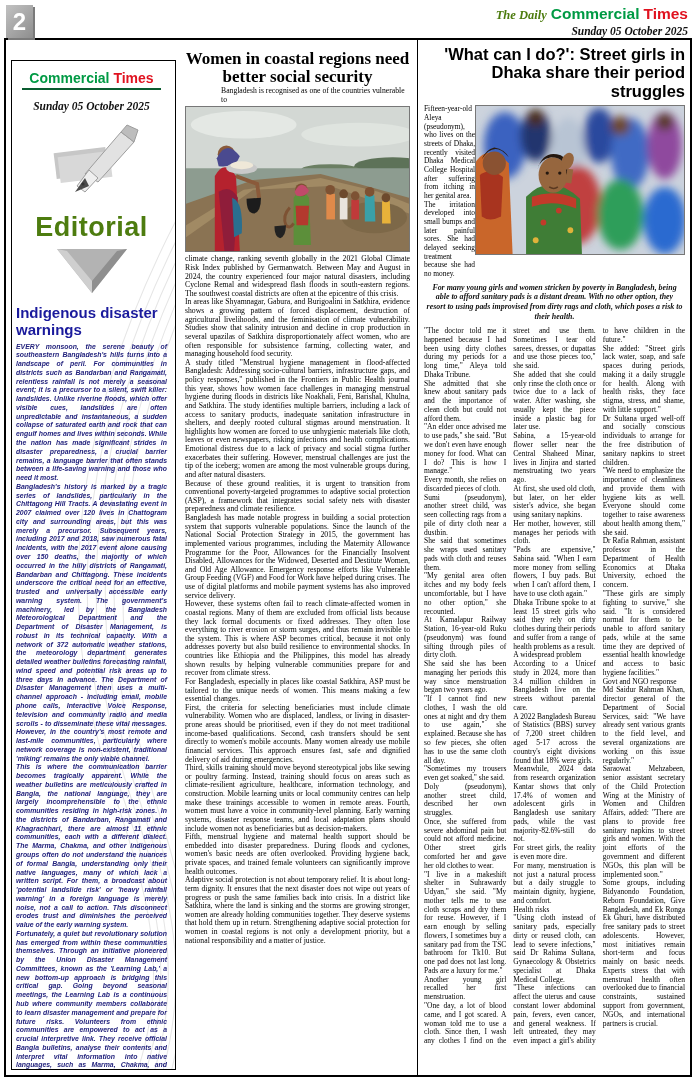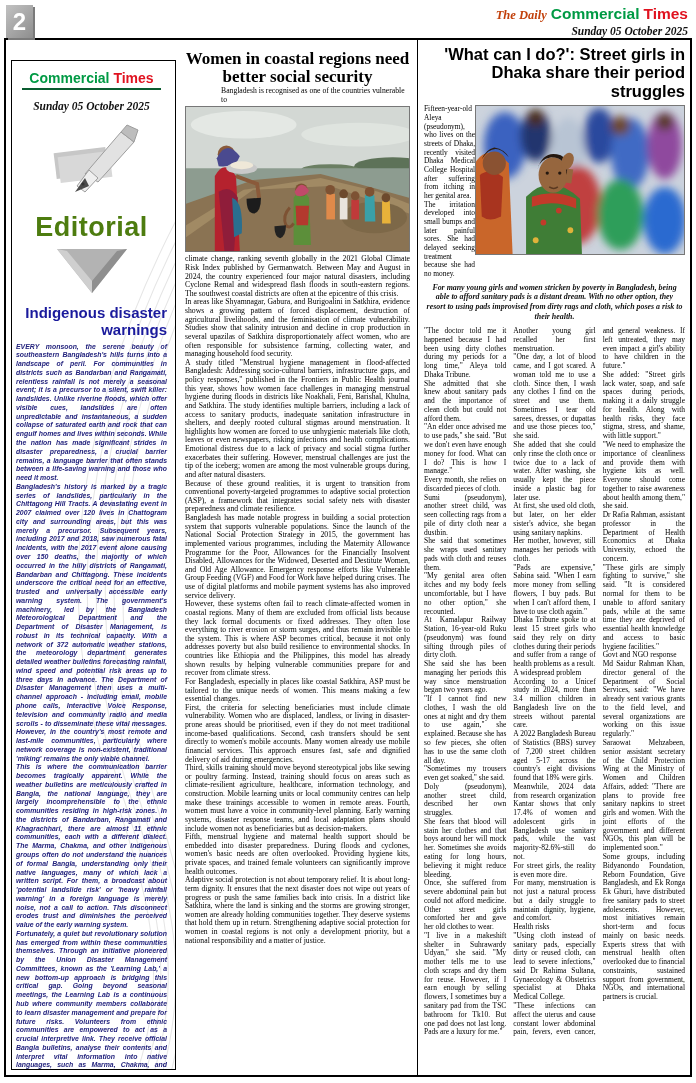--- a/index.html
+++ b/index.html
@@ -17,21 +17,21 @@
     padding: 5px 8px 0 6px; height: 38px;
   }
   .page-number {
     width: 27px; height: 33px;
     background: linear-gradient(135deg,#c2c2c2,#8e8e8e);
     box-shadow: 2px 2px 0 #7a7a7a;
     color: #fff; font: bold 24px/33px "Liberation Sans", sans-serif;
     text-align: center;
   }
   .masthead { text-align: right; line-height: 1.05; }
-  .md-daily  { color: #c2410c; font: bold italic 12.5px "Liberation Serif", serif; }
+  .md-daily  { color: #4d7c0f; font: bold italic 12.5px "Liberation Serif", serif; }
   .md-comm   { color: #009a44; font: bold 15.5px "Liberation Sans", sans-serif; }
   .md-times  { color: #e0121f; font: bold 15.5px "Liberation Sans", sans-serif; }
   .md-date   { color: #111; font: bold italic 11.5px "Liberation Serif", serif; margin-top: 2px; }
   
   .content {
     margin: 0 4px; height: 1039px;
     border: 2px solid #000;
     display: flex;
     background: #fff;
   }
@@ -50,21 +50,21 @@
   .sb-rule { border-bottom: 2px solid #0a5c30; margin: 2px 6px 10px 6px; }
   .sb-date { text-align:center; font: bold italic 11.5px "Liberation Serif", serif; color:#111; margin-bottom: 4px; }
   .sb-pen { text-align:center; margin: 2px 0 4px; }
   .sb-editorial {
     text-align:center; color:#4d7c0f;
     font: bold 27px "Liberation Sans", sans-serif; letter-spacing: .5px;
     margin: 0 0 4px;
   }
   .sb-arrow { text-align:center; margin: 0 0 6px; }
   .sb-title {
-    text-align:right; color:#1a1a9c;
+    text-align:left; color:#1a1a9c;
     font: bold 15px/1.12 "Liberation Sans", sans-serif;
     margin: 0 0 4px;
   }
   .sb-body p {
     font: bold italic 6.9px/1.27 "Liberation Sans", sans-serif;
     color: #23237d; text-align: justify;
   }
   
   .middle { width: 238px; padding: 5px 7px 0 6px; }
   .m-title { font: bold 17px/1.07 "Liberation Serif", serif; text-align:center; margin: 5px 0 1px; }
@@ -206,21 +206,21 @@
       <div class="m-body">
           <p>climate change, ranking seventh globally in the 2021 Global Climate Risk Index published by Germanwatch. Between May and August in 2024, the country experienced four major natural disasters, including Cyclone Remal and widespread flash floods in south-eastern regions. The southwest coastal districts are often at the epicentre of this crisis.</p>
           <p>In areas like Shyamnagar, Gabura, and Burigoalini in Satkhira, evidence shows a growing pattern of forced displacement, destruction of agricultural livelihoods, and the feminisation of climate vulnerability. Studies show that salinity intrusion and decline in crop production in several upazilas of Satkhira disproportionately affect women, who are often responsible for subsistence farming, collecting water, and managing household food security.</p>
           <p>A study titled "Menstrual hygiene management in flood-affected Bangladesh: Addressing socio-cultural barriers, infrastructure gaps, and policy responses," published in the Frontiers in Public Health journal this year, shows how women face challenges in managing menstrual hygiene during floods in districts like Noakhali, Feni, Barishal, Khulna, and Satkhira. The study identifies multiple barriers, including a lack of access to sanitary products, inadequate sanitation infrastructure in shelters, and deeply rooted cultural stigmas around menstruation. It highlights how women are forced to use unhygienic materials like cloth, leaves or even newspapers, risking infections and health complications. Emotional distress due to a lack of privacy and social stigma further exacerbates their suffering. However, menstrual challenges are just the tip of the iceberg; women are among the most vulnerable groups during, and after natural disasters.</p>
           <p>Because of these ground realities, it is urgent to transition from conventional poverty-targeted programmes to adaptive social protection (ASP), a framework that integrates social safety nets with disaster preparedness and climate resilience.</p>
           <p>Bangladesh has made notable progress in building a social protection system that supports vulnerable populations. Since the launch of the National Social Protection Strategy in 2015, the government has implemented various programmes, including the Maternity Allowance Programme for the Poor, Allowances for the Financially Insolvent Disabled, Allowances for the Widowed, Deserted and Destitute Women, and Old Age Allowance. Emergency response efforts like Vulnerable Group Feeding (VGF) and Food for Work have helped during crises. The use of digital platforms and mobile payment systems has also improved service delivery.</p>
           <p>However, these systems often fail to reach climate-affected women in coastal regions. Many of them are excluded from official lists because they lack formal documents or fixed addresses. They often lose everything to river erosion or storm surges, and thus remain invisible to the system. This is where ASP becomes critical, because it not only addresses poverty but also build resilience to environmental shocks. In countries like Ethiopia and the Philippines, this model has already shown results by helping vulnerable communities prepare for and recover from climate stress.</p>
           <p>For Bangladesh, especially in places like coastal Satkhira, ASP must be tailored to the unique needs of women. This means making a few essential changes.</p>
           <p>First, the criteria for selecting beneficiaries must include climate vulnerability. Women who are displaced, landless, or living in disaster-prone areas should be prioritised, even if they do not meet traditional income-based qualifications. Second, cash transfers should be sent directly to women's mobile accounts. Many women already use mobile financial services. This approach ensures fast, safe and dignified delivery of aid during emergencies.</p>
           <p>Third, skills training should move beyond stereotypical jobs like sewing or poultry farming. Instead, training should focus on areas such as climate-resilient agriculture, healthcare, information technology, and construction. Mobile learning units or local community centres can help make these trainings accessible to women in remote areas. Fourth, women must have a voice in community-level planning. Early warning systems, disaster response teams, and local adaptation plans should include women not as beneficiaries but as decision-makers.</p>
-          <p>Fifth, menstrual hygiene and maternal health support should be embedded into disaster preparedness. During floods and cyclones, women's basic needs are often overlooked. Providing hygiene kits, private spaces, and trained female volunteers can significantly improve health outcomes.</p>
+          <p>Fifth, menstrual hygiene and maternal health support should be embedded into disaster preparedness. During floods and cyclones, women's basic needs are often overlooked. Providing hygiene back, private spaces, and trained female volunteers can significantly improve health outcomes.</p>
           <p>Adaptive social protection is not about temporary relief. It is about long-term dignity. It ensures that the next disaster does not wipe out years of progress or push the same families back into crisis. In a district like Satkhira, where the land is sinking and the storms are growing stronger, women are already holding communities together. They deserve systems that hold them up in return. Strengthening adaptive social protection for women in coastal regions is not only a development priority, but a national responsibility and a matter of justice.</p>
         </div>
     </section>
 
     <section class="right">
       <h1 class="r-title">'What can I do?': Street girls in Dhaka share their period struggles</h1>
       <div class="r-top">
         <div class="r-intro">
             <p>Fifteen-year-old Aleya (pseudonym), who lives on the streets of Dhaka, recently visited Dhaka Medical College Hospital after suffering from itching in her genital area.</p>
             <p>The irritation developed into small bumps and later painful sores. She had delayed seeking treatment because she had no money.</p>
@@ -276,40 +276,41 @@
           <p>"An elder once advised me to use pads," she said. "But we don't even have enough money for food. What can I do? This is how I manage."</p>
           <p>Every month, she relies on discarded pieces of cloth.</p>
           <p>Sumi (pseudonym), another street child, was seen collecting rags from a pile of dirty cloth near a dustbin.</p>
           <p>She said that sometimes she wraps used sanitary pads with cloth and reuses them.</p>
           <p>"My genital area often itches and my body feels uncomfortable, but I have no other option," she recounted.</p>
           <p>At Kamalapur Railway Station, 16-year-old Ruku (pseudonym) was found sifting through piles of dirty cloth.</p>
           <p>She said she has been managing her periods this way since menstruation began two years ago.</p>
           <p>"If I cannot find new clothes, I wash the old ones at night and dry them to use again," she explained. Because she has so few pieces, she often has to use the same cloth all day.</p>
           <p>"Sometimes my trousers even get soaked," she said.</p>
           <p>Doly (pseudonym), another street child, described her own struggles.</p>
-          <p>She fears that blood will stain her clothes and that boys around her will mock her. Sometimes she avoids eating for long hours, believing it might reduce bleeding.</p>
           <p>Once, she suffered from severe abdominal pain but could not afford medicine. Other street girls comforted her and gave her old clothes to wear.</p>
           <p>"I live in a makeshift shelter in Suhrawardy Udyan," she said. "My mother tells me to use cloth scraps and dry them for reuse. However, if I earn enough by selling flowers, I sometimes buy a sanitary pad from the TSC bathroom for Tk10. But one pad does not last long. Pads are a luxury for me."</p>
           <p>Another young girl recalled her first menstruation.</p>
           <p>"One day, a lot of blood came, and I got scared. A woman told me to use a cloth. Since then, I wash any clothes I find on the street and use them. Sometimes I tear old sarees, dresses, or dupattas and use those pieces too," she said.</p>
           <p>She added that she could only rinse the cloth once or twice due to a lack of water. After washing, she usually kept the piece inside a plastic bag for later use.</p>
+          <p>Sabina, a 15-year-old flower seller near the Central Shaheed Minar, lives in Jinjira and started menstruating two years ago.</p>
           <p>At first, she used old cloth, but later, on her elder sister's advice, she began using sanitary napkins.</p>
           <p>Her mother, however, still manages her periods with cloth.</p>
           <p>"Pads are expensive," Sabina said. "When I earn more money from selling flowers, I buy pads. But when I can't afford them, I have to use cloth again."</p>
           <p>Dhaka Tribune spoke to at least 15 street girls who said they rely on dirty clothes during their periods and suffer from a range of health problems as a result.</p>
           <p>A widespread problem</p>
           <p>According to a Unicef study in 2024, more than 3.4 million children in Bangladesh live on the streets without parental care.</p>
           <p>A 2022 Bangladesh Bureau of Statistics (BBS) survey of 7,200 street children aged 5-17 across the country's eight divisions found that 18% were girls.</p>
           <p>Meanwhile, 2024 data from research organization Kantar shows that only 17.4% of women and adolescent girls in Bangladesh use sanitary pads, while the vast majority-82.6%-still do not.</p>
           <p>For street girls, the reality is even more dire.</p>
           <p>For many, menstruation is not just a natural process but a daily struggle to maintain dignity, hygiene, and comfort.</p>
           <p>Health risks</p>
           <p>"Using cloth instead of sanitary pads, especially dirty or reused cloth, can lead to severe infections," said Dr Rahima Sultana, Gynaecology &amp; Obstetrics specialist at Dhaka Medical College.</p>
           <p>"These infections can affect the uterus and cause constant lower abdominal pain, fevers, even cancer, and general weakness. If left untreated, they may even impact a girl's ability to have children in the future."</p>
           <p>She added: "Street girls lack water, soap, and safe spaces during periods, making it a daily struggle for health. Along with health risks, they face stigma, stress, and shame, with little support."</p>
+          <p>Dr Sultana urged well-off and socially conscious individuals to arrange for the free distribution of sanitary napkins to street children.</p>
           <p>"We need to emphasize the importance of cleanliness and provide them with hygiene kits as well. Everyone should come together to raise awareness about health among them," she said.</p>
           <p>Dr Rafia Rahman, assistant professor in the Department of Health Economics at Dhaka University, echoed the concern.</p>
           <p>"These girls are simply fighting to survive," she said. "It is considered normal for them to be unable to afford sanitary pads, while at the same time they are deprived of essential health knowledge and access to basic hygiene facilities."</p>
           <p>Govt and NGO response</p>
           <p>Md Saidur Rahman Khan, director general of the Department of Social Services, said: "We have already sent various grants to the field level, and several organizations are working on this issue regularly."</p>
           <p>Saraowat Mehzabeen, senior assistant secretary of the Child Protection Wing at the Ministry of Women and Children Affairs, added: "There are plans to provide free sanitary napkins to street girls and women. With the joint efforts of the government and different NGOs, this plan will be implemented soon."</p>
           <p>Some groups, including Bidyanondo Foundation, Reborn Foundation, Give Bangladesh, and Ek Ronga Ek Ghuri, have distributed free sanitary pads to street adolescents. However, most initiatives remain short-term and focus mainly on basic needs. Experts stress that with menstrual health often overlooked due to financial constraints, sustained support from government, NGOs, and international partners is crucial.</p>
         </div>
     </section>
 

